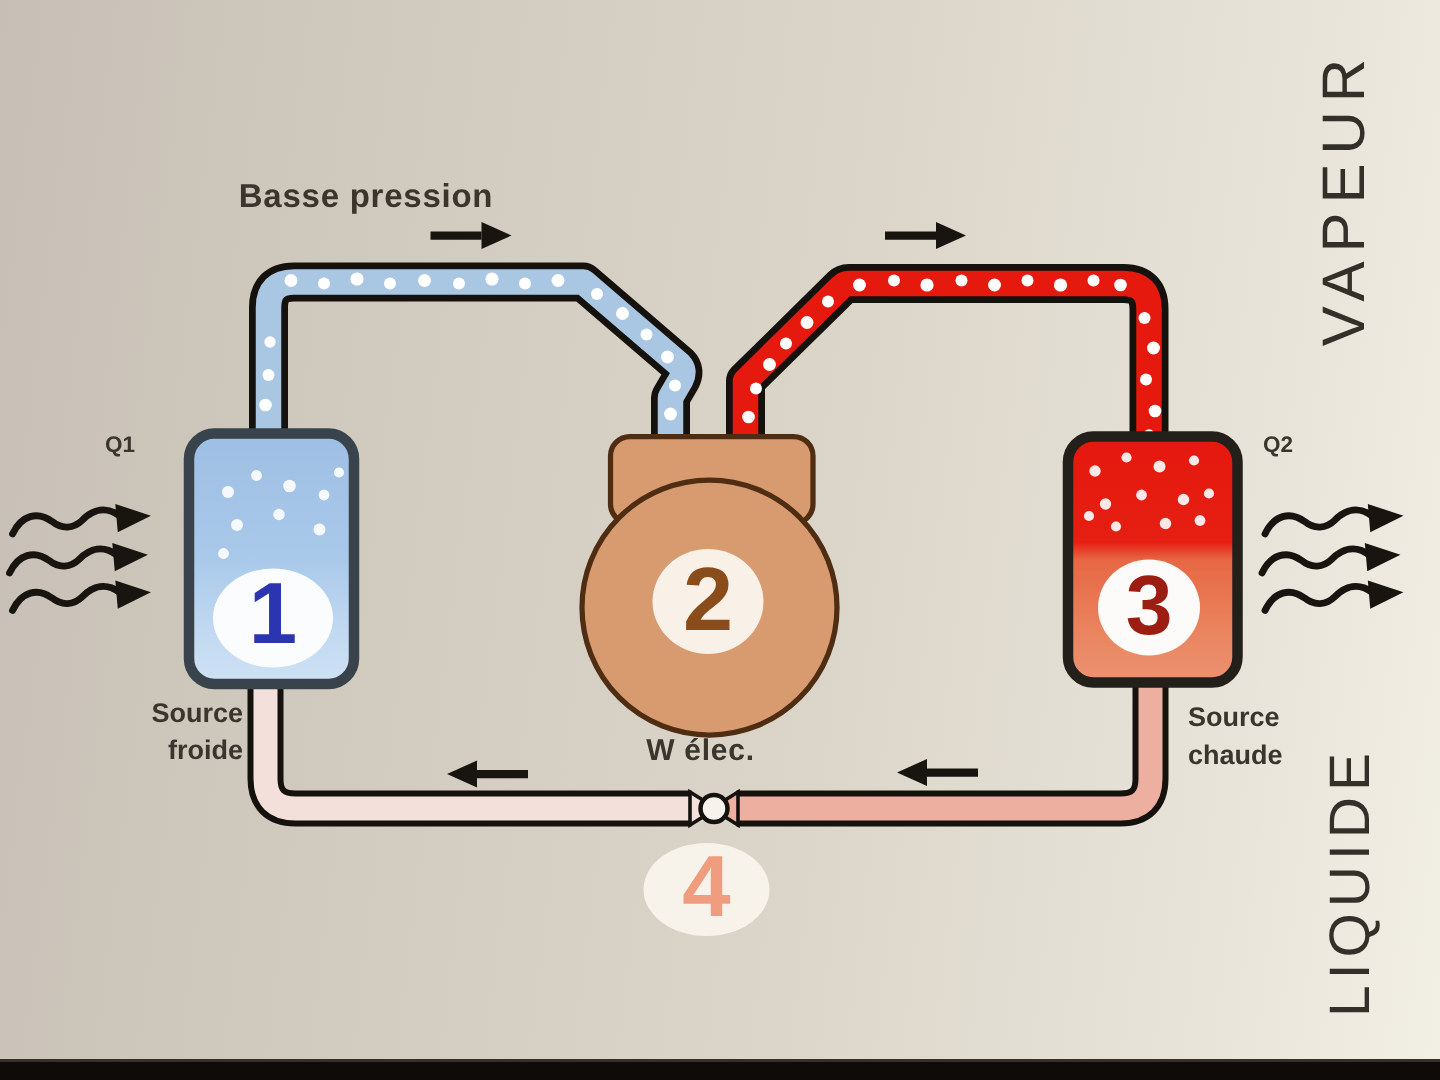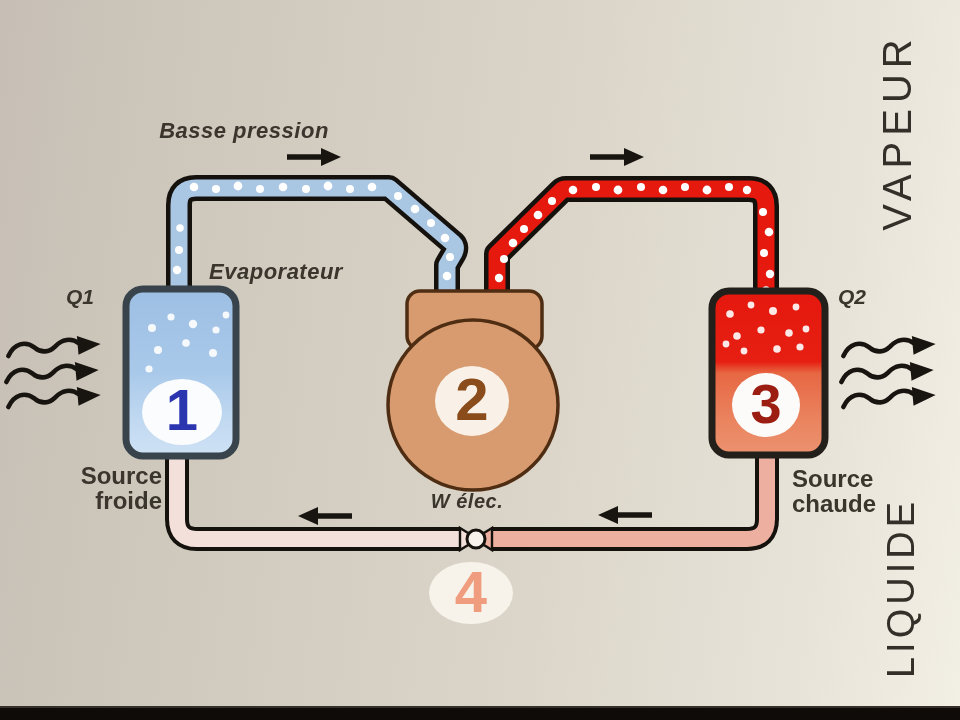--- a/index.html
+++ b/index.html
@@ -4,26 +4,26 @@
 <style>
   html,body{margin:0;padding:0;background:#888;}
   .stage{
     position:relative;width:960px;height:720px;overflow:hidden;
     font-family:"Liberation Sans",sans-serif;
     background:linear-gradient(97deg,#c7bfb5 0%,#d2ccc0 30%,#dcd6ca 58%,#e8e4d9 85%,#f2efe5 100%);
   }
   .stage svg{position:absolute;left:0;top:0;}
   .lbl{
     position:absolute;color:#3a352d;font-weight:bold;font-size:22px;
-    letter-spacing:0.5px;transform:translate(-50%,-50%);white-space:nowrap;font-style:italic;
+    letter-spacing:0.5px;transform:translate(-50%,-50%);white-space:nowrap;
   }
   .lbl.small{font-size:20px;text-align:center;}
-  .lbl.q{font-size:21px;letter-spacing:0;}
+  .lbl.q{font-size:15px;letter-spacing:0;}
   .block{
-    position:absolute;color:#3a352d;font-weight:bold;font-size:24px;
+    position:absolute;color:#3a352d;font-weight:bold;font-size:18px;
     line-height:25px;white-space:nowrap;
   }
   .vert{
     position:absolute;color:#33302a;font-weight:normal;
     transform:translate(-50%,-50%) rotate(-90deg);white-space:nowrap;
   }
   .vert.vapeur{font-size:40px;letter-spacing:6px;}
   .vert.liquide{font-size:38px;letter-spacing:4px;}
   .num{
     position:absolute;font-weight:bold;transform:translate(-50%,-54%);
@@ -187,21 +187,20 @@
       <use href="#wavy" transform="translate(8,403) rotate(-5)"></use>
     </g>
     <g>
       <use href="#wavy" transform="translate(843,352) rotate(-5)"></use>
       <use href="#wavy" transform="translate(841,378) rotate(-5)"></use>
       <use href="#wavy" transform="translate(843,403) rotate(-5)"></use>
     </g>
   </svg>
 
   <div class="lbl" style="left:244px;top:131px">Basse pression</div>
-  <div class="lbl" style="left:276px;top:272px">Evaporateur</div>
   <div class="lbl q" style="left:80px;top:297px">Q1</div>
   <div class="lbl q" style="left:852px;top:297px">Q2</div>
   <div class="lbl small" style="left:467px;top:501px">W élec.</div>
 
   <div class="block" style="left:58px;top:463px;width:104px;text-align:right">
     <div>Source</div>
     <div>froide</div>
   </div>
   <div class="block" style="left:792px;top:466px;text-align:left">
     <div>Source</div>

